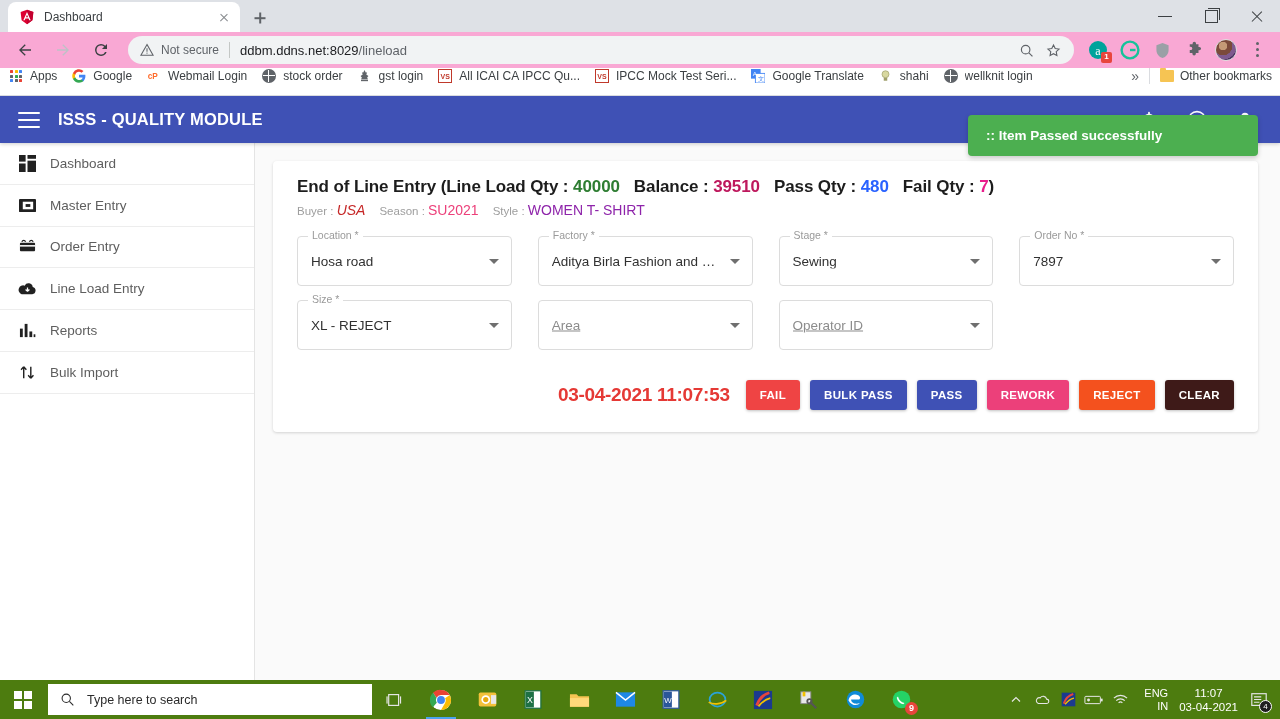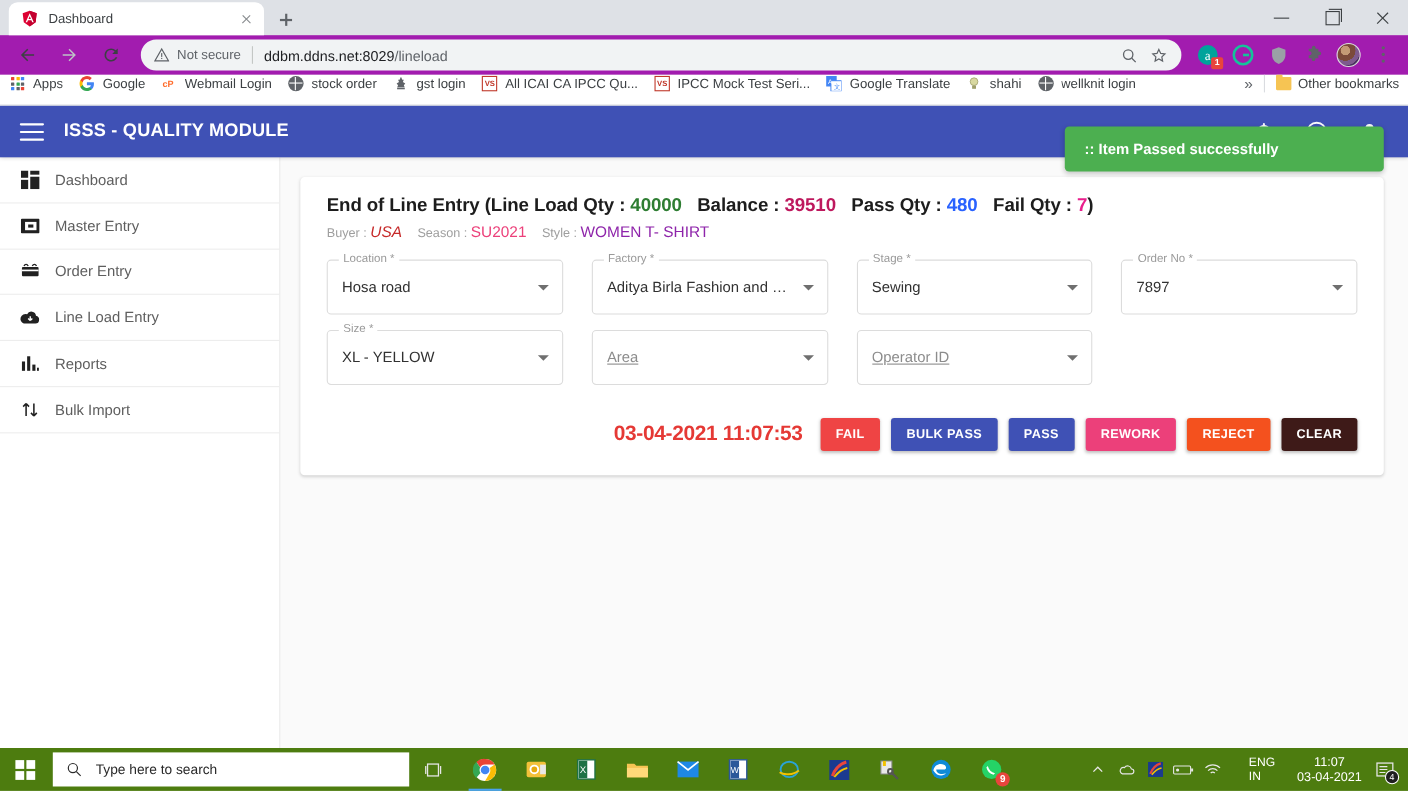--- a/index.html
+++ b/index.html
@@ -45,21 +45,21 @@
   .wincontrols div { width: 46px; height: 32px; position: relative; }
   .wc-min::before { content:""; position:absolute; left:16px; top:16px; width:14px; height:1.3px; background:#3c4043; }
   .wc-max::before { content:""; position:absolute; left:17px; top:10px; width:11px; height:11px; border:1.3px solid #3c4043; }
   .wc-max::after { content:""; position:absolute; left:19.5px; top:7.5px; width:11px; height:11px; border:1.3px solid #3c4043; border-left:none; border-bottom:none; }
   .wc-close::before, .wc-close::after {
     content:""; position:absolute; left:16px; top:15.5px; width:14px; height:1.3px; background:#3c4043;
   }
   .wc-close::before { transform: rotate(45deg); }
   .wc-close::after { transform: rotate(-45deg); }
 
-  .toolbar { height: 36px; background: #a21caf; display: flex; align-items: center; padding: 8px 6px; }
+  .toolbar { height: 36px; background: #f9a8d4; display: flex; align-items: center; padding: 8px 6px; }
   .nav-btn { width: 28px; height: 28px; margin: 0 5px; position: relative; flex:0 0 28px; }
   .nav-btn svg { position: absolute; left: 4px; top: 4px; }
   .omnibox {
     flex: 1; height: 28px; background: #f1f3f4; border-radius: 14px;
     display: flex; align-items: center; padding: 0 12px; margin: 0 8px; min-width: 0;
   }
   .not-secure { display: flex; align-items: center; font-size: 12px; color: #5f6368; white-space: nowrap; }
   .not-secure .warn-ico { margin-right: 7px; display:flex; }
   .omni-sep { width: 1px; height: 16px; background: #c4c7c5; margin: 0 10px; }
   .url { font-size: 13px; color: #202124; white-space: nowrap; overflow: hidden; text-overflow: ellipsis; }
@@ -188,21 +188,21 @@
   .tb-search {
     width: 324px; height: 31px; background: #fff; display: flex; align-items: center;
     padding: 0 12px; margin-left: 2px; color: #2a2a2a; font-size: 12.5px;
   }
   .tb-search .s-ico { margin-right: 12px; display: flex; }
   .tb-icons { display: flex; align-items: center; height: 39px; }
   .tb-icons > div { width: 46px; height: 39px; display: flex; align-items: center; justify-content: center; position: relative; }
   .tb-active::after { content: ""; position: absolute; bottom: 0; left: 8px; right: 8px; height: 2.5px; background: #4aa3f0; }
   .tb-right { margin-left: auto; display: flex; align-items: center; height: 39px; padding-right: 6px; color: #fff; }
   .tray-ico { width: 26px; height: 39px; display: flex; align-items: center; justify-content: center; }
-  .lang { font-size: 11px; line-height: 13px; text-align: left; margin: 0 20px; }
+  .lang { font-size: 11px; line-height: 13px; text-align: right; margin: 0 11px; }
   .clock { font-size: 11.5px; line-height: 14px; text-align: center; margin-right: 6px; }
   .notif { width: 30px; height: 39px; display: flex; align-items: center; justify-content: center; position: relative; }
   .notif-badge {
     position: absolute; right: 2px; bottom: 6px; width: 13px; height: 13px; border-radius: 50%;
     background: #1f1f1f; border: 1px solid #fff; color: #fff; font-size: 8px;
     display: flex; align-items: center; justify-content: center;
   }
 </style>
 </head>
 <body>
@@ -542,21 +542,21 @@
             <div class="mat-field">
               <span class="mat-outline"></span>
               <span class="mat-label">Order No *</span>
               <span class="mat-value">7897</span>
               <span class="mat-arrow"></span>
             </div>
 
             <div class="mat-field">
               <span class="mat-outline"></span>
               <span class="mat-label">Size *</span>
-              <span class="mat-value">XL - YELLOW</span>
+              <span class="mat-value">XL - REJECT</span>
               <span class="mat-arrow"></span>
             </div>
 
             <div class="mat-field">
               <span class="mat-outline"></span>
               <span class="mat-value placeholder">Area</span>
               <span class="mat-arrow"></span>
             </div>
 
             <div class="mat-field">

